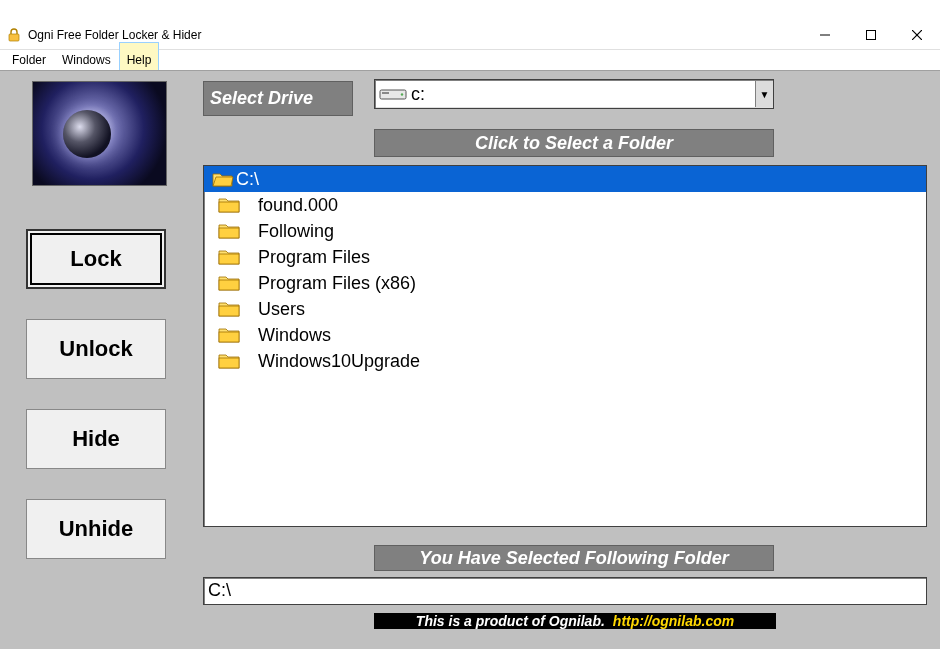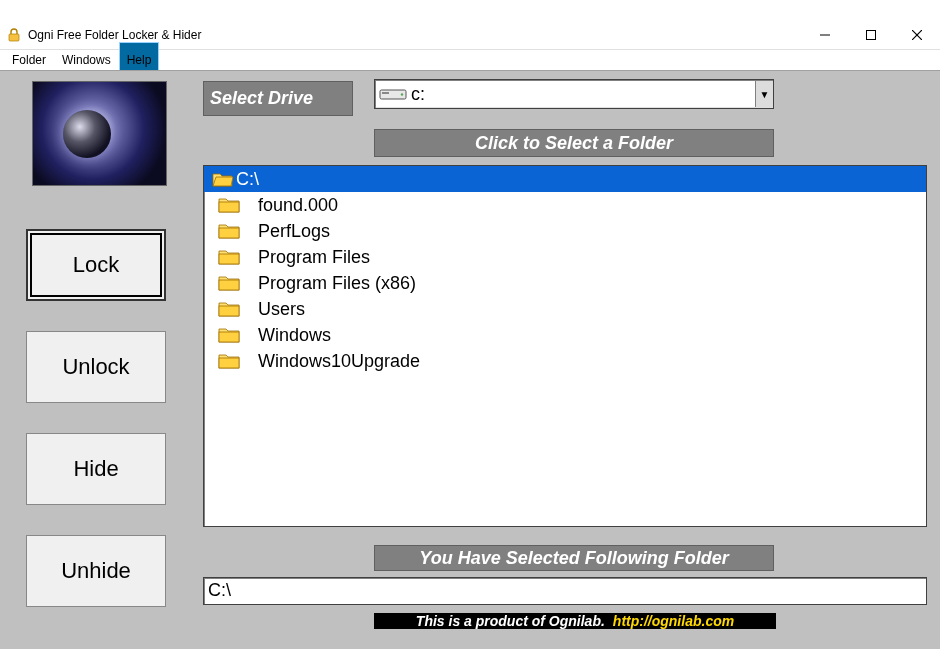--- a/index.html
+++ b/index.html
@@ -36,21 +36,21 @@
   background: #fff;
   display: flex;
   align-items: center;
   font-size: 12px;
   padding-left: 4px;
 }
 .menu-item {
   padding: 12px 8px;
   cursor: pointer;
 }
-.menu-item.highlighted { background: #0369a1; border: 1px solid #99d1ff; padding: 10px 7px; }
+.menu-item.highlighted { background: #fef9c3; border: 1px solid #99d1ff; padding: 10px 7px; }
 
 .client {
   background: #c0c0c0;
   width: 940px;
   height: 599px;
   position: relative;
   border-top: 1px solid #a0a0a0;
 }
 
 .eye-image {
@@ -66,26 +66,26 @@
   position: absolute;
   left: 30px; top: 28px;
   width: 48px; height: 48px;
   border-radius: 50%;
   background: radial-gradient(circle at 35% 35%, #dde 0%, #556 35%, #112 70%);
   box-shadow: 0 0 12px rgba(200,200,255,0.5);
 }
 
 .side-btns { position: absolute; left: 26px; top: 158px; }
 .side-btn {
-  width: 140px; height: 72px;
+  width: 140px; height: 60px;
   background: #f0f0f0;
   border: 1px solid #888;
   font-size: 22px;
   font-family: Arial, sans-serif;
-  font-weight: normal;
+  font-weight: bold;
   margin-bottom: 30px;
   cursor: pointer;
   display: flex; align-items: center; justify-content: center;
 }
 .side-btn.focused {
   outline: 2px solid #000;
   outline-offset: -6px;
   border: 2px solid #333;
 }
 
@@ -265,21 +265,21 @@
             <path d="M1 3 h7 l2 2 h11 v11 h-20 z" fill="#ffe070" stroke="#a07000" stroke-width="0.8"></path>
             <rect x="1" y="6" width="20" height="10" fill="#ffd040" stroke="#a07000" stroke-width="0.8"></rect>
           </svg></span>
         <span>found.000</span>
       </div>
       <div class="tree-row child">
         <span class="folder-icon"><svg viewBox="0 0 22 18" width="22" height="18">
             <path d="M1 3 h7 l2 2 h11 v11 h-20 z" fill="#ffe070" stroke="#a07000" stroke-width="0.8"></path>
             <rect x="1" y="6" width="20" height="10" fill="#ffd040" stroke="#a07000" stroke-width="0.8"></rect>
           </svg></span>
-        <span>PerfLogs</span>
+        <span>Following</span>
       </div>
       <div class="tree-row child">
         <span class="folder-icon"><svg viewBox="0 0 22 18" width="22" height="18">
             <path d="M1 3 h7 l2 2 h11 v11 h-20 z" fill="#ffe070" stroke="#a07000" stroke-width="0.8"></path>
             <rect x="1" y="6" width="20" height="10" fill="#ffd040" stroke="#a07000" stroke-width="0.8"></rect>
           </svg></span>
         <span>Program Files</span>
       </div>
       <div class="tree-row child">
         <span class="folder-icon"><svg viewBox="0 0 22 18" width="22" height="18">

